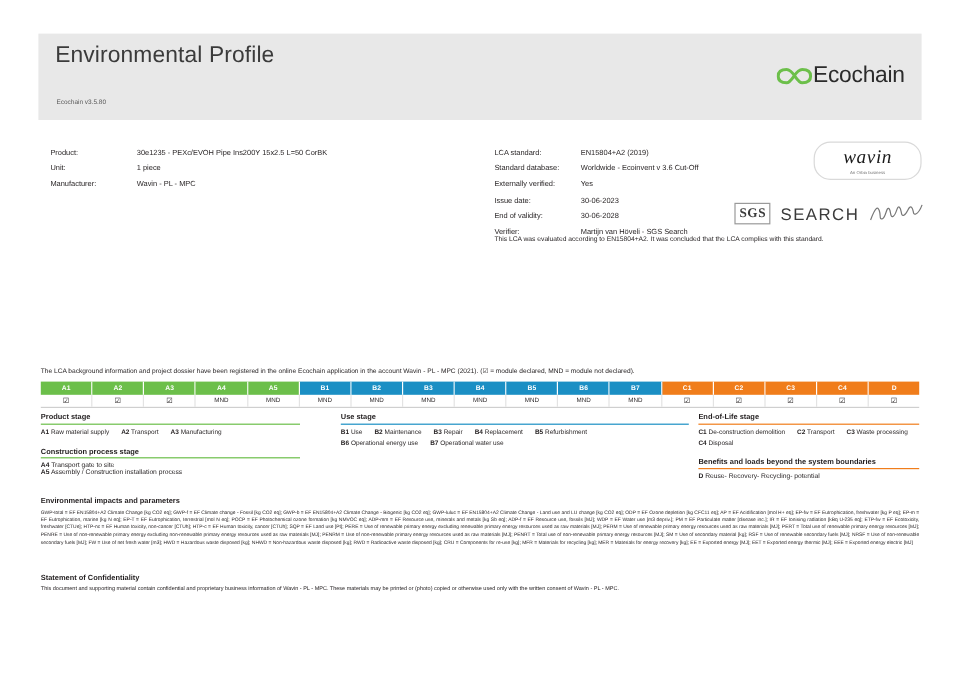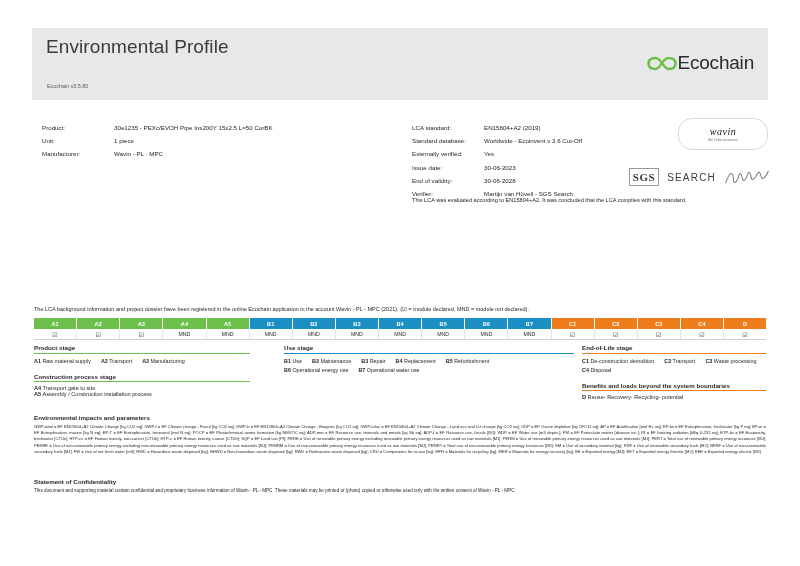--- a/index.html
+++ b/index.html
@@ -119,21 +119,21 @@
     border: 1px solid #d9d9d9;
     border-radius: 14px;
     background: #fff;
     display: flex;
     flex-direction: column;
     align-items: center;
     justify-content: center;
   }
   .wavin-word {
     font-family: "Liberation Serif", serif;
-    font-size: 10px;
+    font-size: 16px;
     font-style: italic;
     color: #1a1a1a;
     letter-spacing: 0.5px;
   }
   .wavin-tag {
     font-size: 3.6px;
     color: #777;
     margin-top: 1px;
   }
   .cert-row {
@@ -147,21 +147,21 @@
   .sgs-badge {
     font-family: "Liberation Serif", serif;
     font-weight: bold;
     font-size: 11px;
     color: #3b3b3b;
     border: 1px solid #9a9a9a;
     padding: 2px 3px;
     letter-spacing: 0.5px;
   }
   .search-word {
-    font-size: 10px;
+    font-size: 14px;
     letter-spacing: 1.2px;
     color: #3b3b3b;
   }
   .signature {
     font-family: "Liberation Serif", serif;
     font-style: italic;
     font-size: 11px;
     color: #4a4a4a;
     transform: rotate(-6deg);
     opacity: 0.75;

